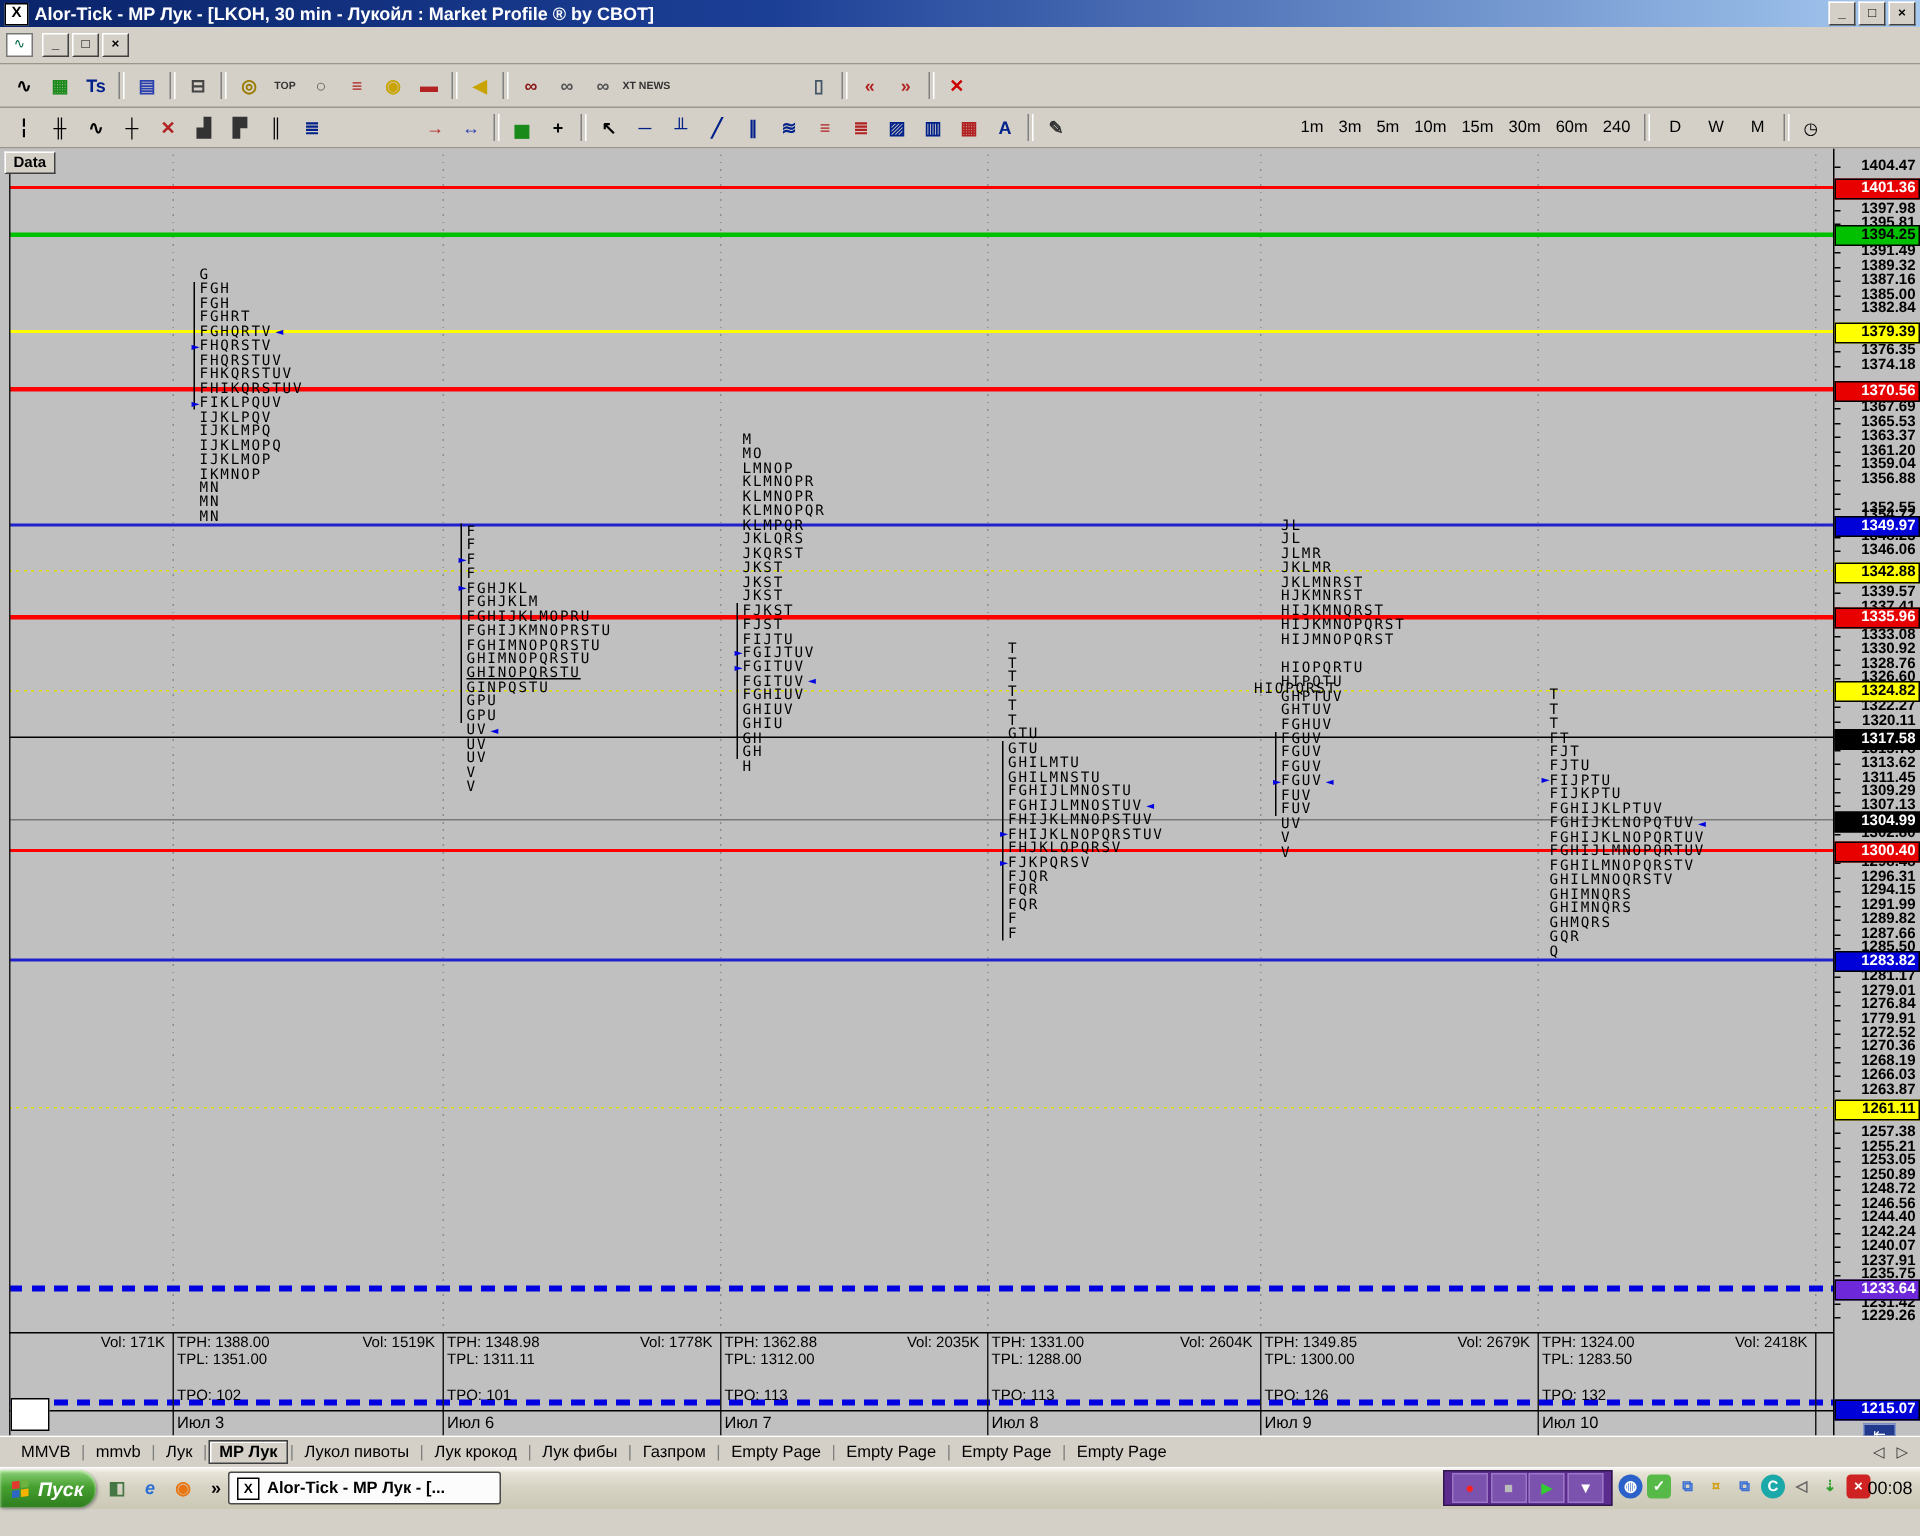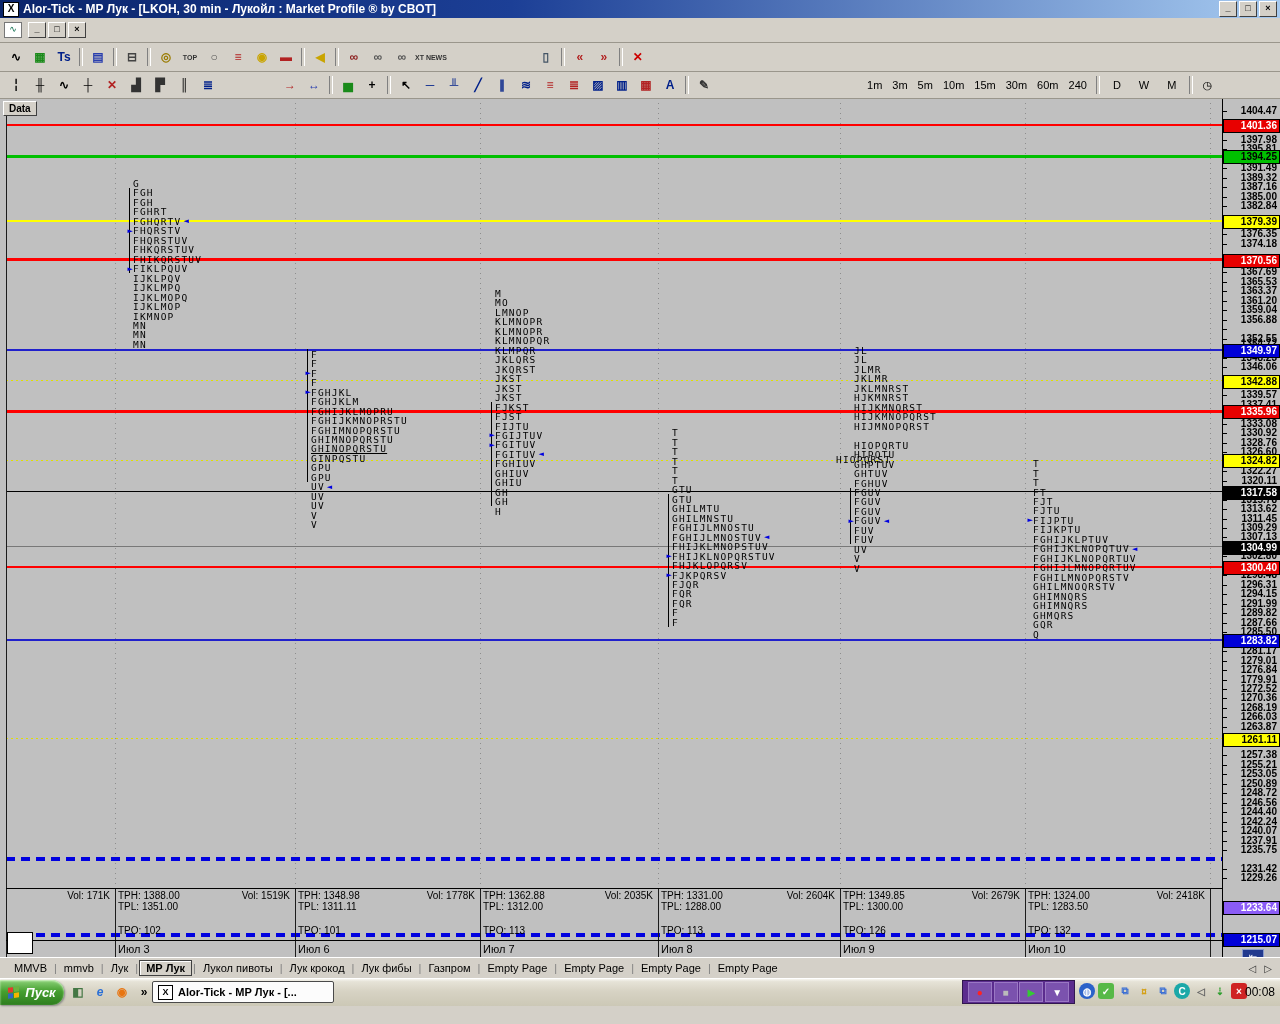--- a/index.html
+++ b/index.html
@@ -507,21 +507,21 @@
         <div class="pspecial" style="top: 154.799px; background: rgb(232, 0, 0); color: rgb(255, 255, 255);">1370.56</div>
         <div class="pspecial" style="top: 244.936px; background: rgb(0, 0, 216); color: rgb(255, 255, 255);">1349.97</div>
         <div class="pspecial" style="top: 275.974px; background: rgb(255, 255, 0); color: rgb(0, 0, 0);">1342.88</div>
         <div class="pspecial" style="top: 306.268px; background: rgb(232, 0, 0); color: rgb(255, 255, 255);">1335.96</div>
         <div class="pspecial" style="top: 355.035px; background: rgb(255, 255, 0); color: rgb(0, 0, 0);">1324.82</div>
         <div class="pspecial" style="top: 386.73px; background: rgb(0, 0, 0); color: rgb(255, 255, 255);">1317.58</div>
         <div class="pspecial" style="top: 441.845px; background: rgb(0, 0, 0); color: rgb(255, 255, 255);">1304.99</div>
         <div class="pspecial" style="top: 461.939px; background: rgb(232, 0, 0); color: rgb(255, 255, 255);">1300.40</div>
         <div class="pspecial" style="top: 534.521px; background: rgb(0, 0, 216); color: rgb(255, 255, 255);">1283.82</div>
         <div class="pspecial" style="top: 633.939px; background: rgb(255, 255, 0); color: rgb(0, 0, 0);">1261.11</div>
-        <div class="pspecial" style="top: 754.194px; background: #8b5cf6; color: rgb(255, 255, 255); margin-top: 48px;">1233.64</div>
+        <div class="pspecial" style="top: 754.194px; background: #6d28d9; color: rgb(255, 255, 255);">1233.64</div>
         <div class="pspecial" style="top: 834px; background: rgb(0, 0, 216); color: rgb(255, 255, 255);">1215.07</div>
       </div>
     <div class="data-tab">Data</div>
     <div class="whitebox"></div>
     <div class="corner-btn">⇤</div>
   </div>
 
   <div class="pagetabs">
     <div style="display:flex;align-items:center" id="pagetabs">
         <div class="ptab">MMVB</div>

